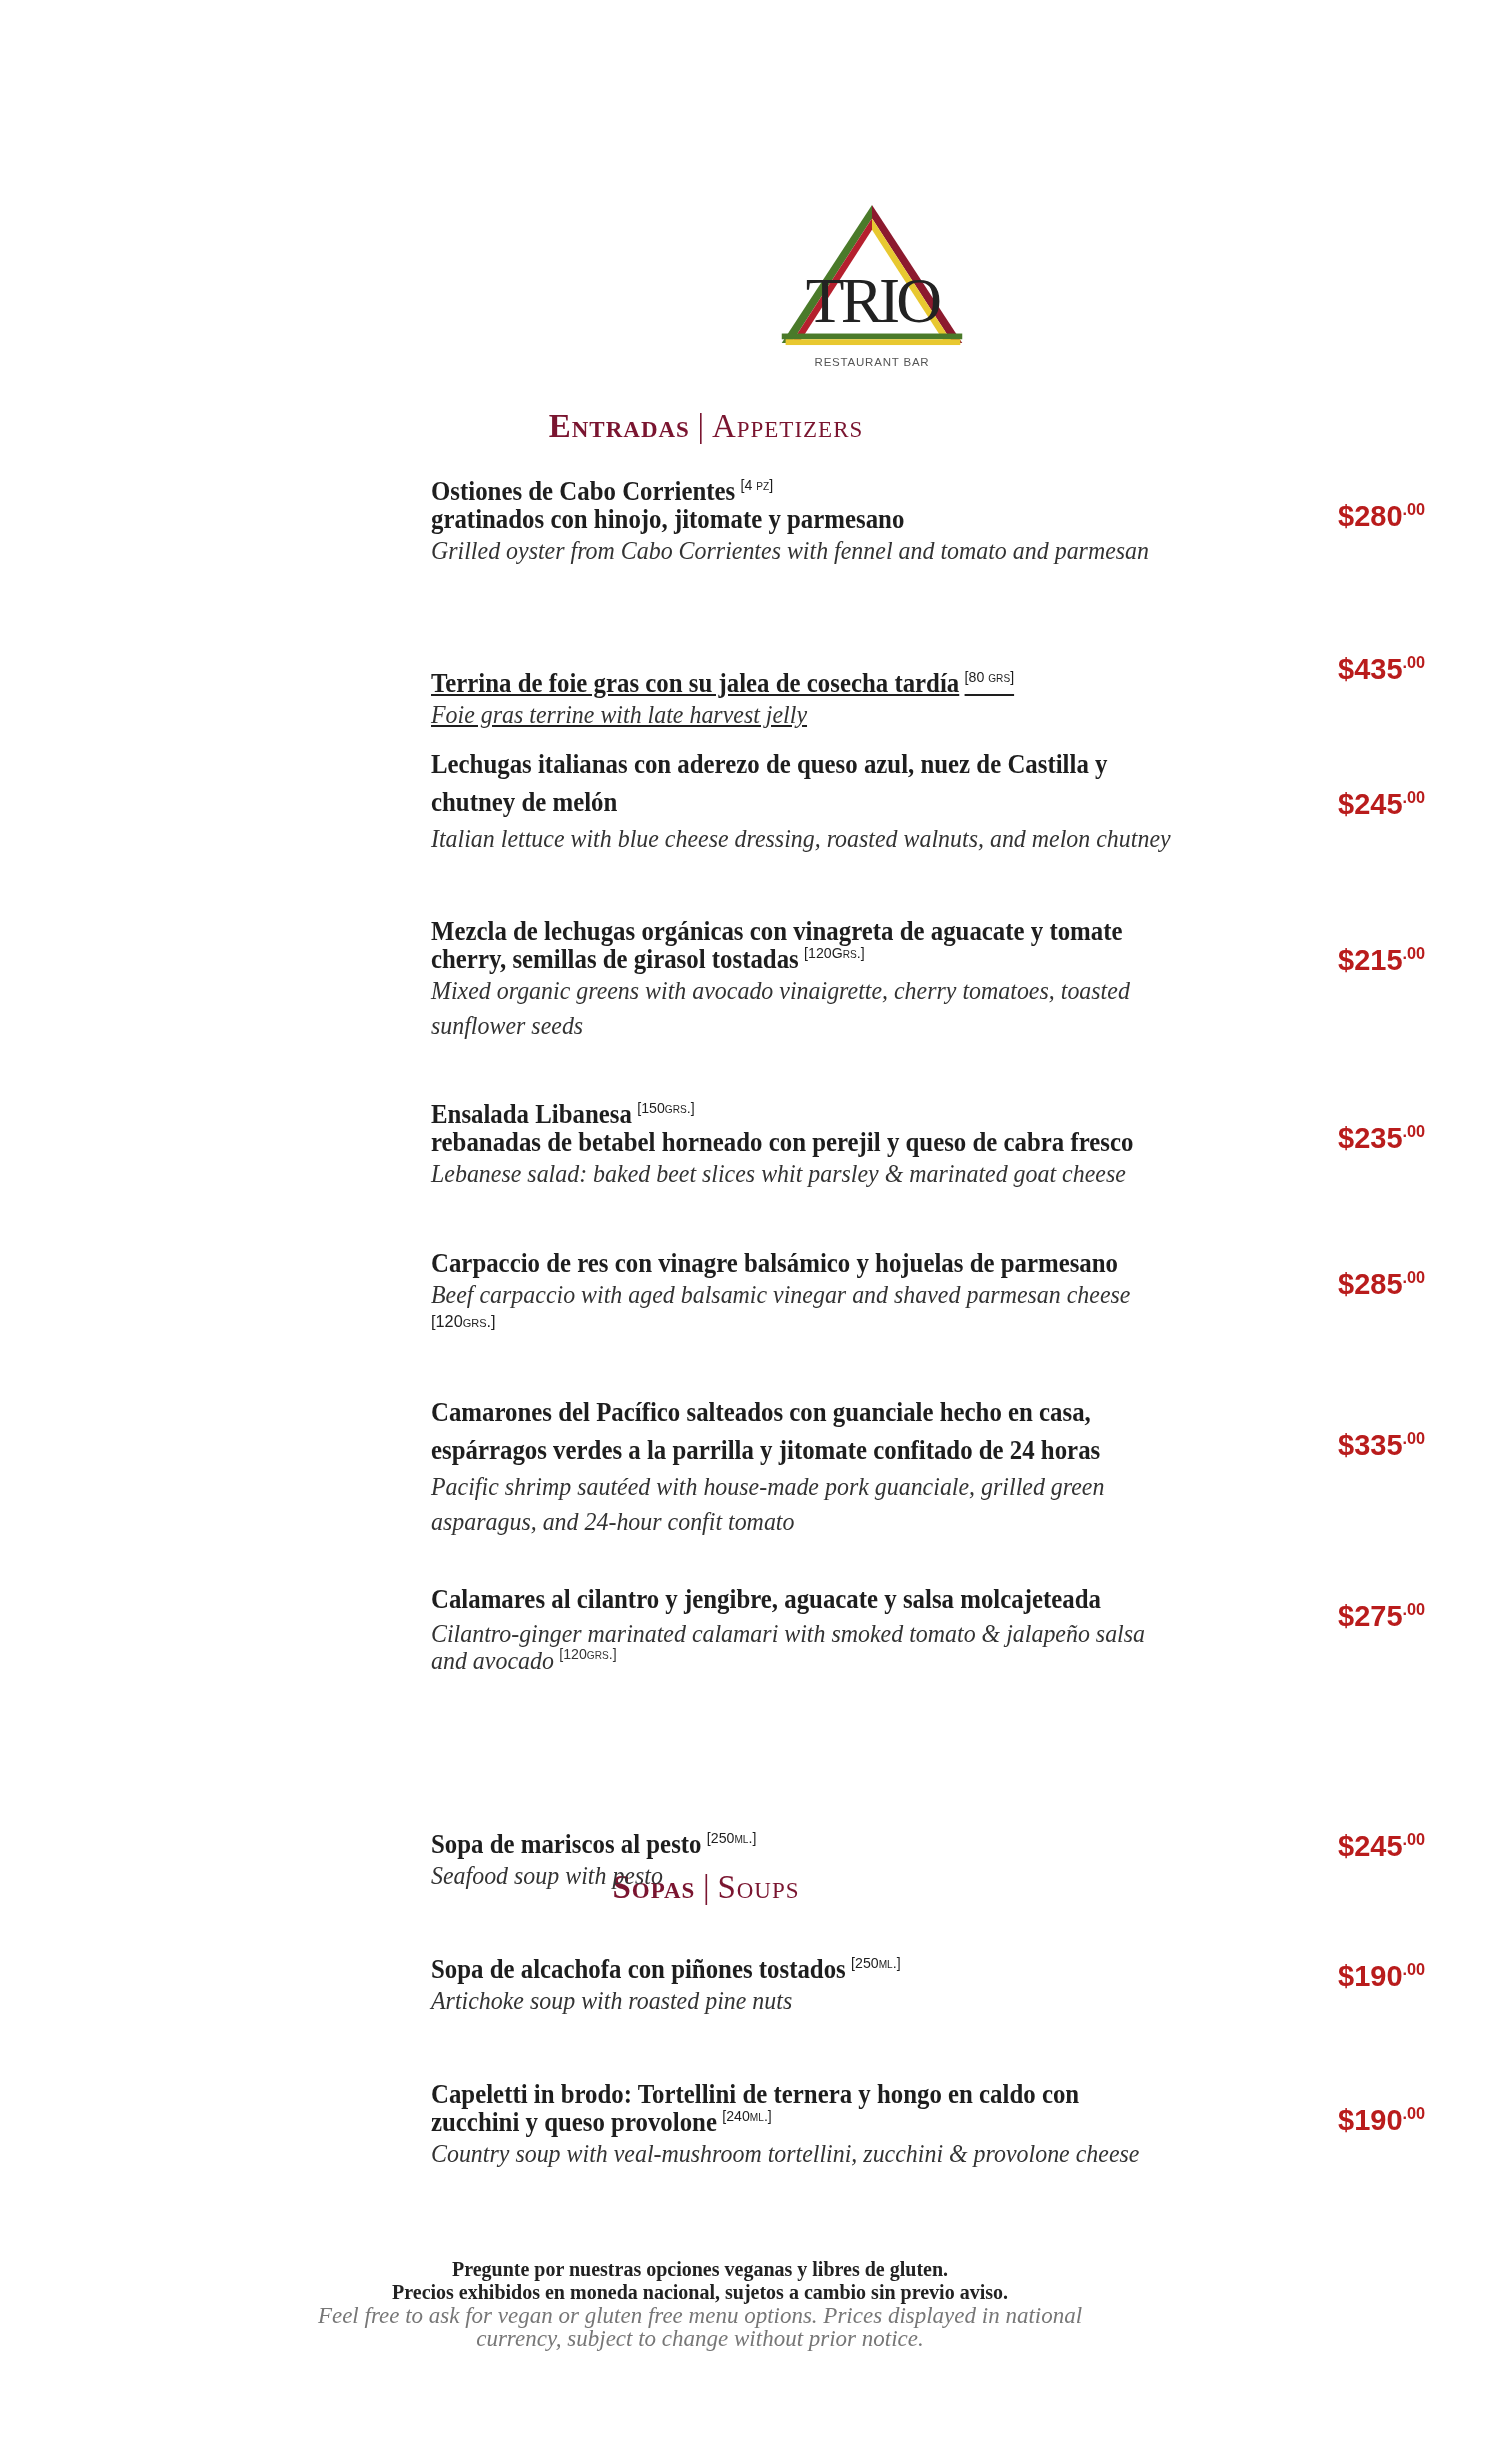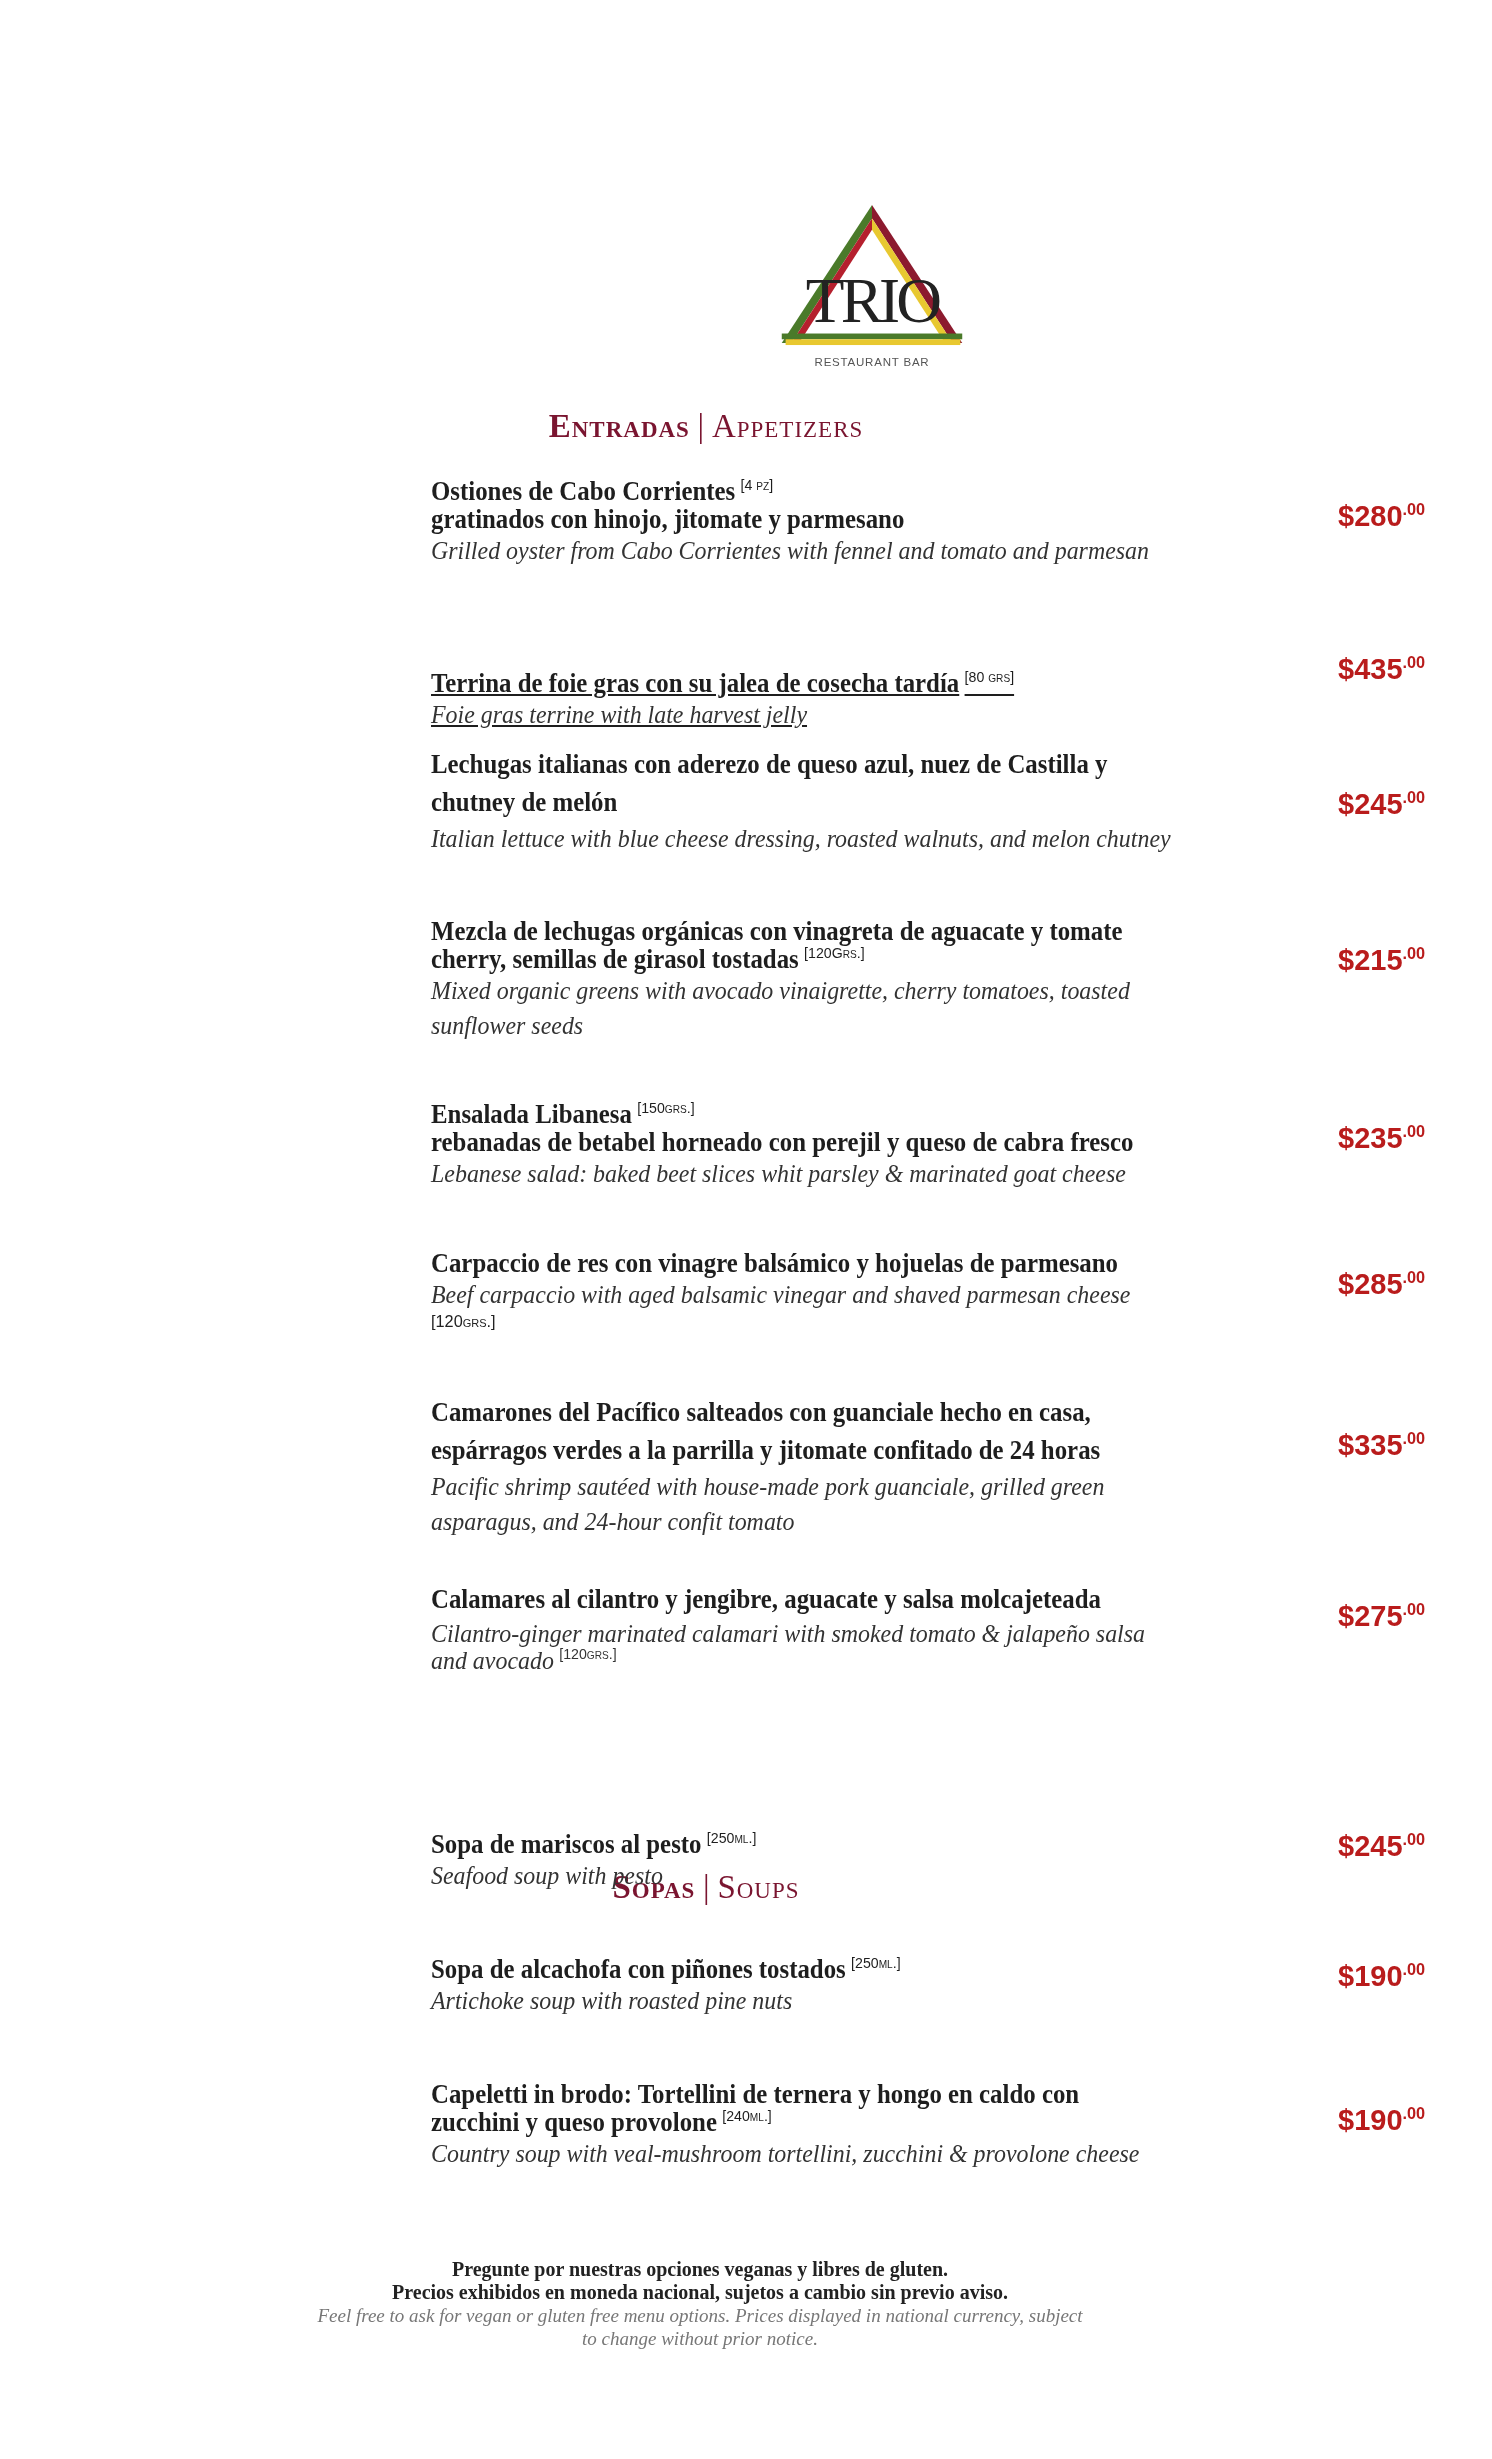--- a/index.html
+++ b/index.html
@@ -14,21 +14,21 @@
   .item { position:absolute; left:398px; width:922px;margin-left:33px; }
   .name { font-weight:bold; font-size:27px; line-height:28px; color:#1e1e1e; transform:scaleX(0.92); transform-origin:left; white-space:nowrap; }
   .name.loose { line-height:38px; }
   .qty { font-family:"Liberation Sans", sans-serif; font-weight:normal; font-size:15.4px; vertical-align:super; line-height:0; margin-left:5.8px; font-variant:small-caps; }
   .desc { font-style:italic; font-size:26px; line-height:35px; color:#333; transform:scaleX(0.92); transform-origin:left; white-space:nowrap; }
   .qtyline { font-family:"Liberation Sans", sans-serif; font-size:16.3px; font-variant:small-caps; margin-top:0px; color:#222; }
   .price { position:absolute; left:1338px; font-family:"Liberation Sans", sans-serif; font-weight:bold; font-size:29px; color:#b91c1c; white-space:nowrap; }
   .price .cents { font-size:16.3px; vertical-align:super; line-height:0; }
   .footer { position:absolute; left:0; width:1400px; top:2258px; text-align:center; }
   .footer .l1, .footer .l2 { font-weight:bold; font-size:20px; line-height:23px; color:#222; }
-  .footer .l3 { font-style:italic; font-size:19px; line-height:23px; color:#777; width:769px; margin:0 auto; }
+  .footer .l3 { font-style:italic; font-size:23px; line-height:23px; color:#777; width:769px; margin:0 auto; }
 </style>
 </head>
 <body>
 
 <div class="logo">
   <svg viewBox="0 0 200 160">
     <polygon points="100,8 6,152 16,152 100,22" fill="#4a7a2a"></polygon>
     <polygon points="100,22 16,152 24,152 100,34" fill="#b5202e"></polygon>
     <polygon points="100,8 194,152 184,152 100,22" fill="#8c1a2e"></polygon>
     <polygon points="100,22 184,152 176,152 100,34" fill="#e8c830"></polygon>

